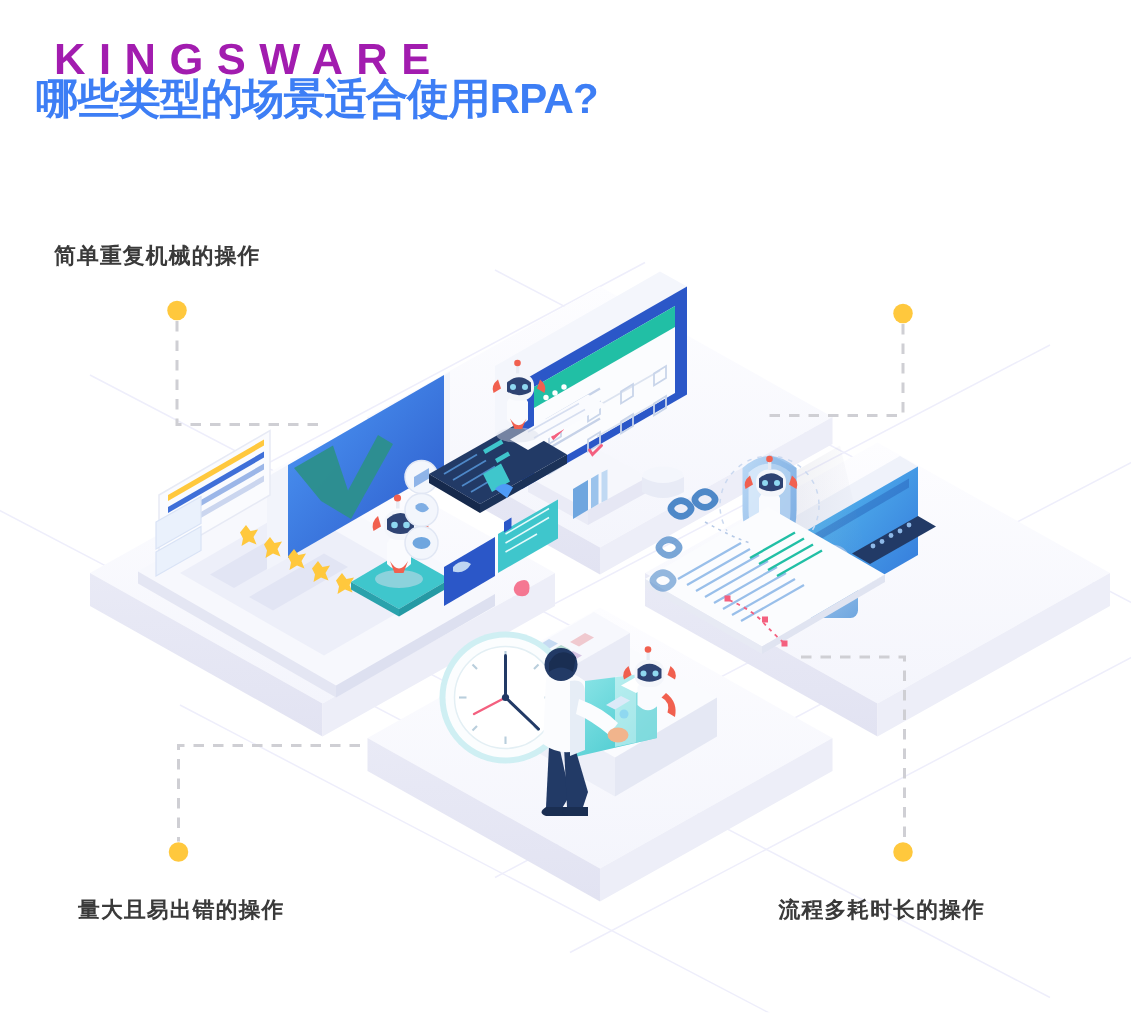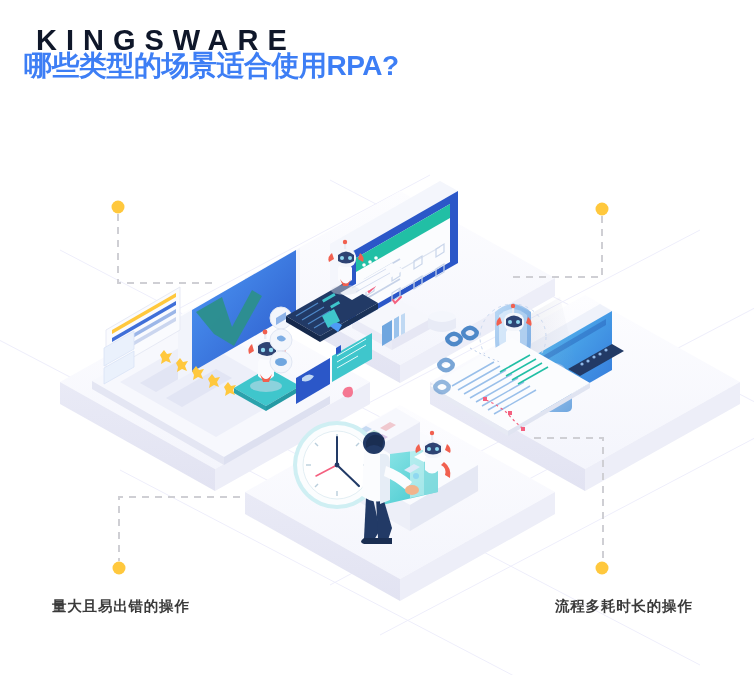--- a/index.html
+++ b/index.html
@@ -17,21 +17,21 @@
     overflow: hidden;
   }
 
   
   .watermark {
     position: absolute;
     left: 36px; top: 24px;
     font-size: 29px;
     letter-spacing: 9px;
     font-weight: 700;
-    color: #0f172a;
+    color: #a21caf;
     white-space: nowrap;
     user-select: none;
   }
 
   
   .title {
     position: absolute;
     left: 24px; top: 50px;
     font-size: 28px;
     font-weight: 700;
@@ -46,21 +46,21 @@
     position: absolute;
     font-size: 14.5px;
     font-weight: 700;
     color: #3a3a3a;
     letter-spacing: 0.8px;
     white-space: nowrap;
   }
   .label-tl { left: 36px;  top: 161px; }
   .label-tr { left: 519px; top: 161px; }
   .label-bl { left: 52px;  top: 597px; }
-  .label-br { left: 519px; top: 597px; margin-left: 36px; }
+  .label-br { left: 519px; top: 597px; }
 
   
   .svg-layer {
     position: absolute;
     left: 0; top: 0;
     width: 754px; height: 675px;
     pointer-events: none;
   }
   .dash {
     stroke: #cfcfd4;
@@ -506,16 +506,17 @@
     <path class="dash" d="M534 438 L603 438 L603 561"></path>
     <circle class="dot-y" cx="118" cy="207" r="6.5"></circle>
     <circle class="dot-y" cx="602" cy="209" r="6.5"></circle>
     <circle class="dot-y" cx="119" cy="568" r="6.5"></circle>
     <circle class="dot-y" cx="602" cy="568" r="6.5"></circle>
   </svg>
 
   <div class="watermark">KINGSWARE</div>
   <h1 class="title">哪些类型的场景适合使用RPA?</h1>
 
+  <div class="label label-tl">简单重复机械的操作</div>
   <div class="label label-bl">量大且易出错的操作</div>
   <div class="label label-br">流程多耗时长的操作</div>
 
 </div>
 
 </body></html>

